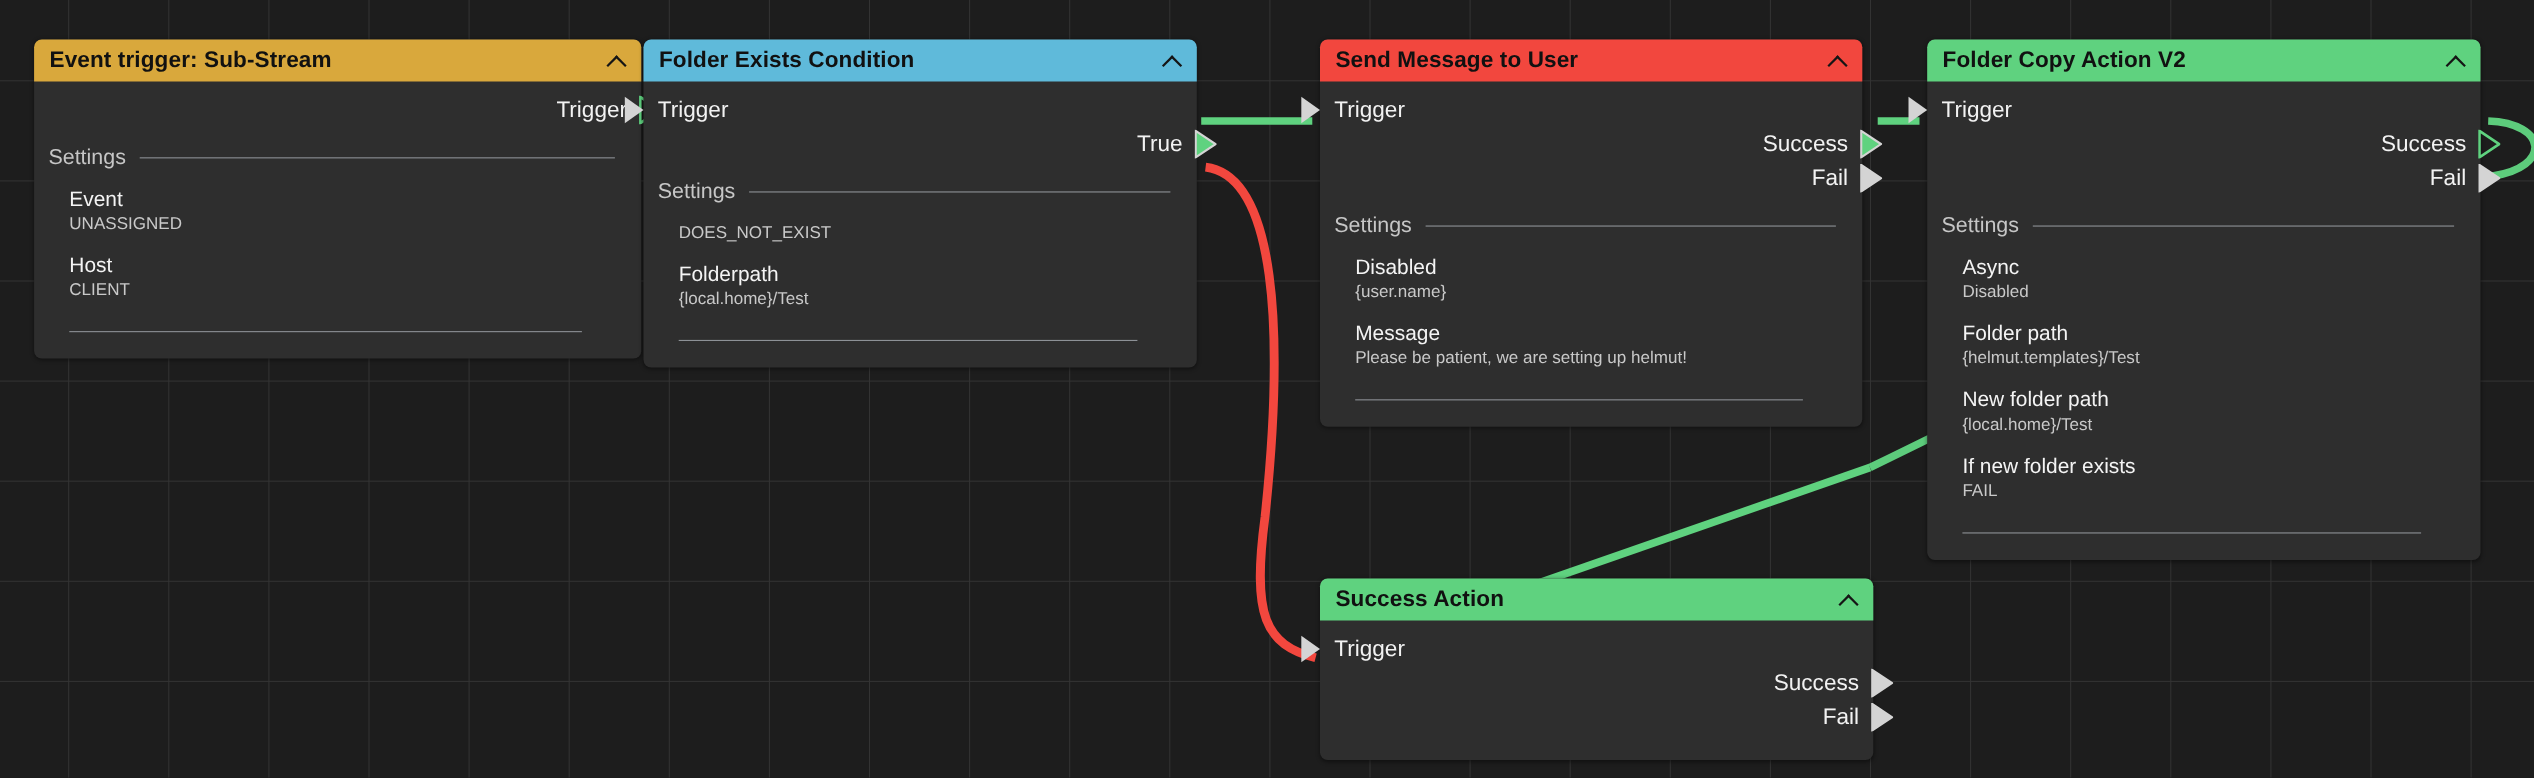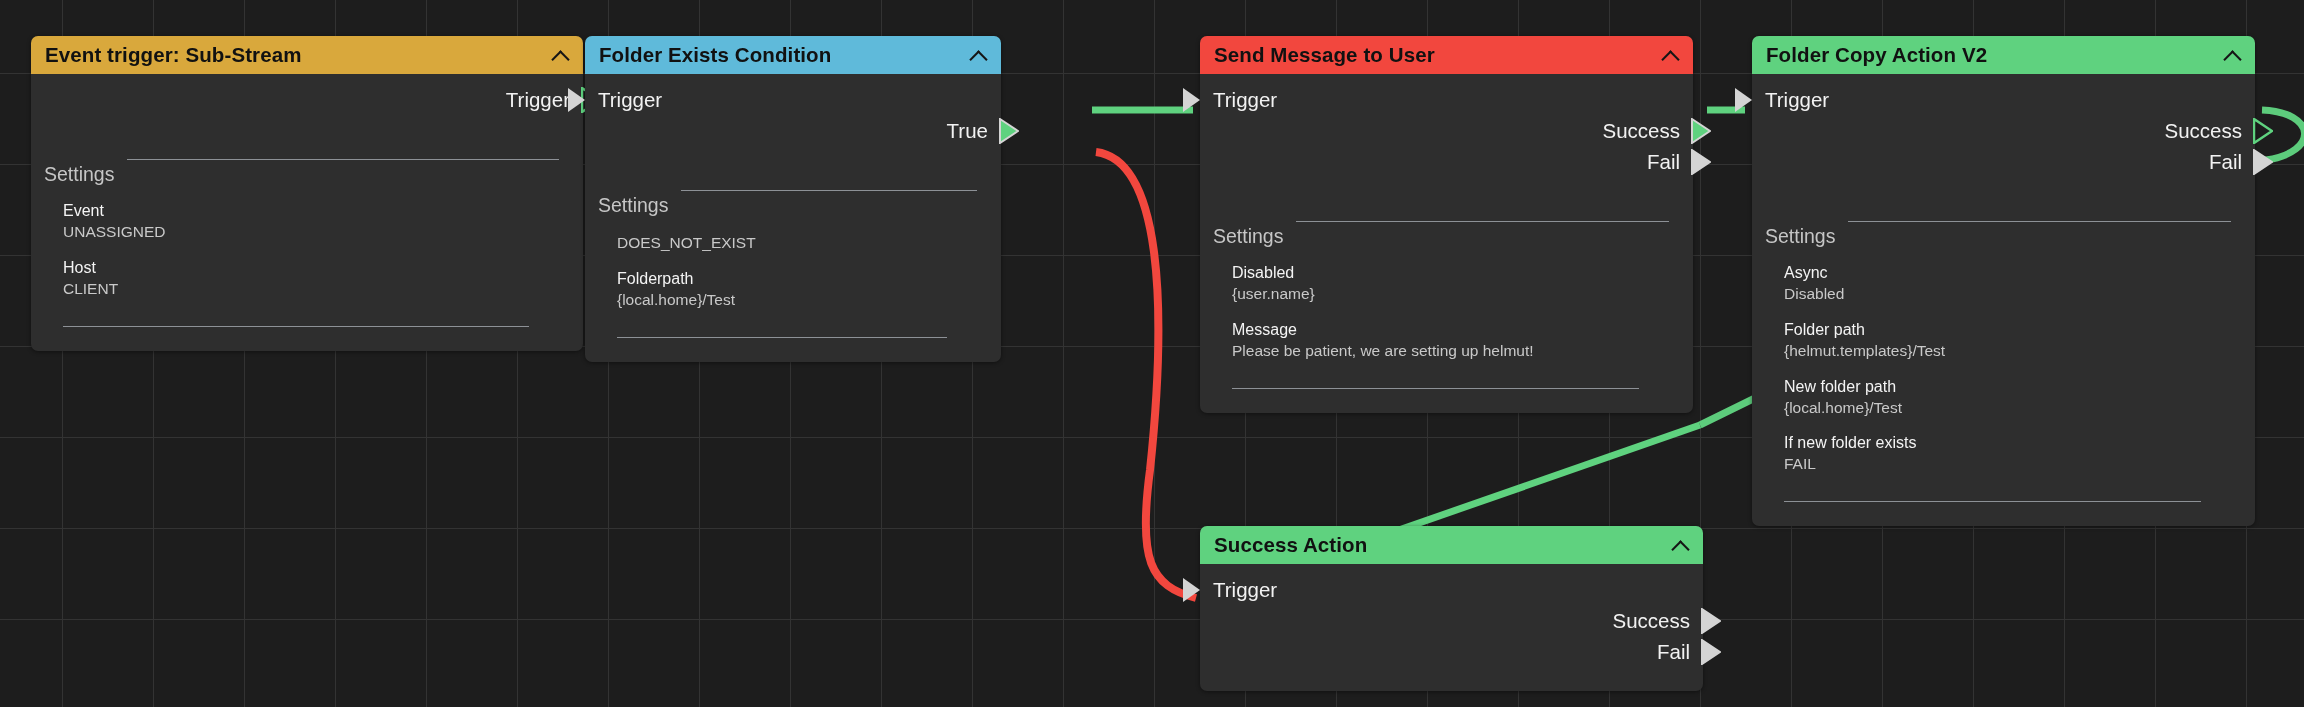--- a/index.html
+++ b/index.html
@@ -114,53 +114,52 @@
   .settings-head {
     display: flex;
     align-items: center;
     gap: 13px;
     padding-left: 13px;
   }
   .settings-label {
     color: #c6c6c6;
     font-size: 19.5px;
     white-space: nowrap;
-    margin-top: 31px;
   }
   .settings-rule {
     flex: 1 1 auto;
     height: 1px;
     background: #8d9196;
   }
 
   .field { padding: 0 0 0 32px; margin-top: 16px; }
   .field-label {
     color: #f4f4f4;
-    font-size: 16px;
+    font-size: 19px;
     line-height: 1.12;
     white-space: nowrap;
   }
   .field-value {
     color: #c9c9c9;
     font-size: 15.5px;
     line-height: 1.35;
     margin-top: 2px;
     white-space: nowrap;
   }
 
   .bottom-rule {
     height: 1px;
     background: #8d9196;
     margin: 26px 30px 0 32px;
   }
   .body-pad { height: 24px; }
 
   
   #node-event-trigger   { left: 31px;   top: 36px;  width: 552px; }
-  #node-folder-exists   { left: 585px;  top: 36px;  width: 416px; }
+  #node-folder-exists   { left: 585px;  top: 36px;  width: 503px; }
   #node-send-message    { left: 1200px; top: 36px;  width: 493px; }
   #node-folder-copy     { left: 1752px; top: 36px;  width: 503px; }
   #node-success-action  { left: 1200px; top: 526px; width: 503px; }
 
   #node-event-trigger  .node-header { background: #d9a83c; }
   #node-folder-exists  .node-header { background: #5fbada; }
   #node-send-message   .node-header { background: #f2473e; }
   #node-folder-copy    .node-header { background: #5fd27f; }
   #node-success-action .node-header { background: #5fd27f; }
 </style>

